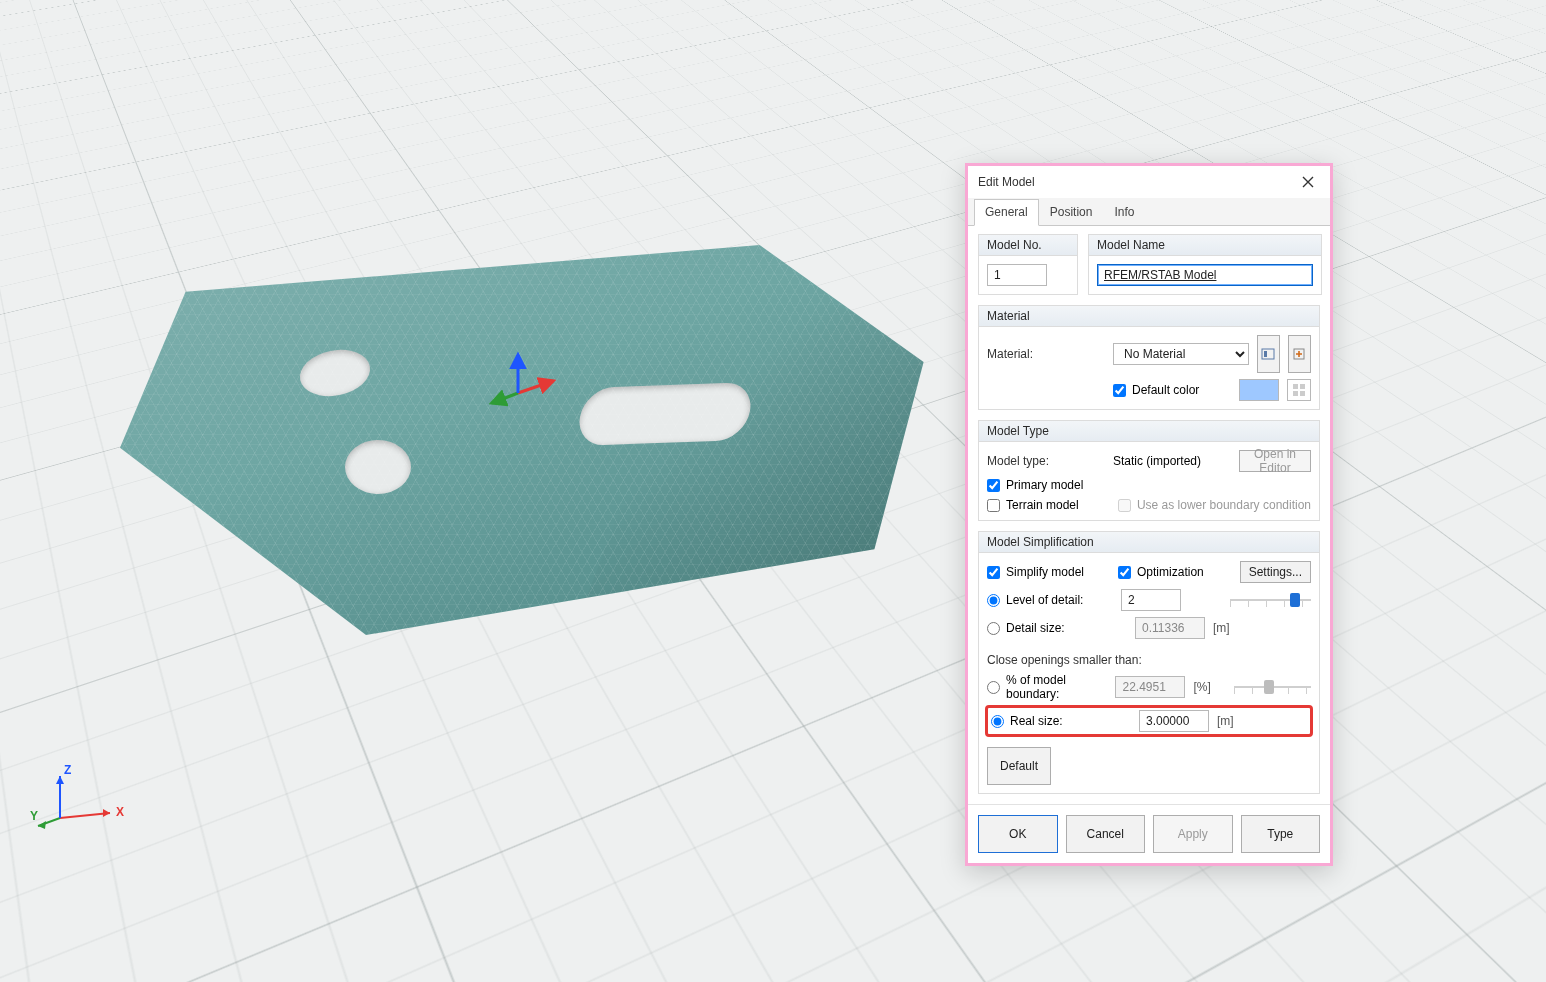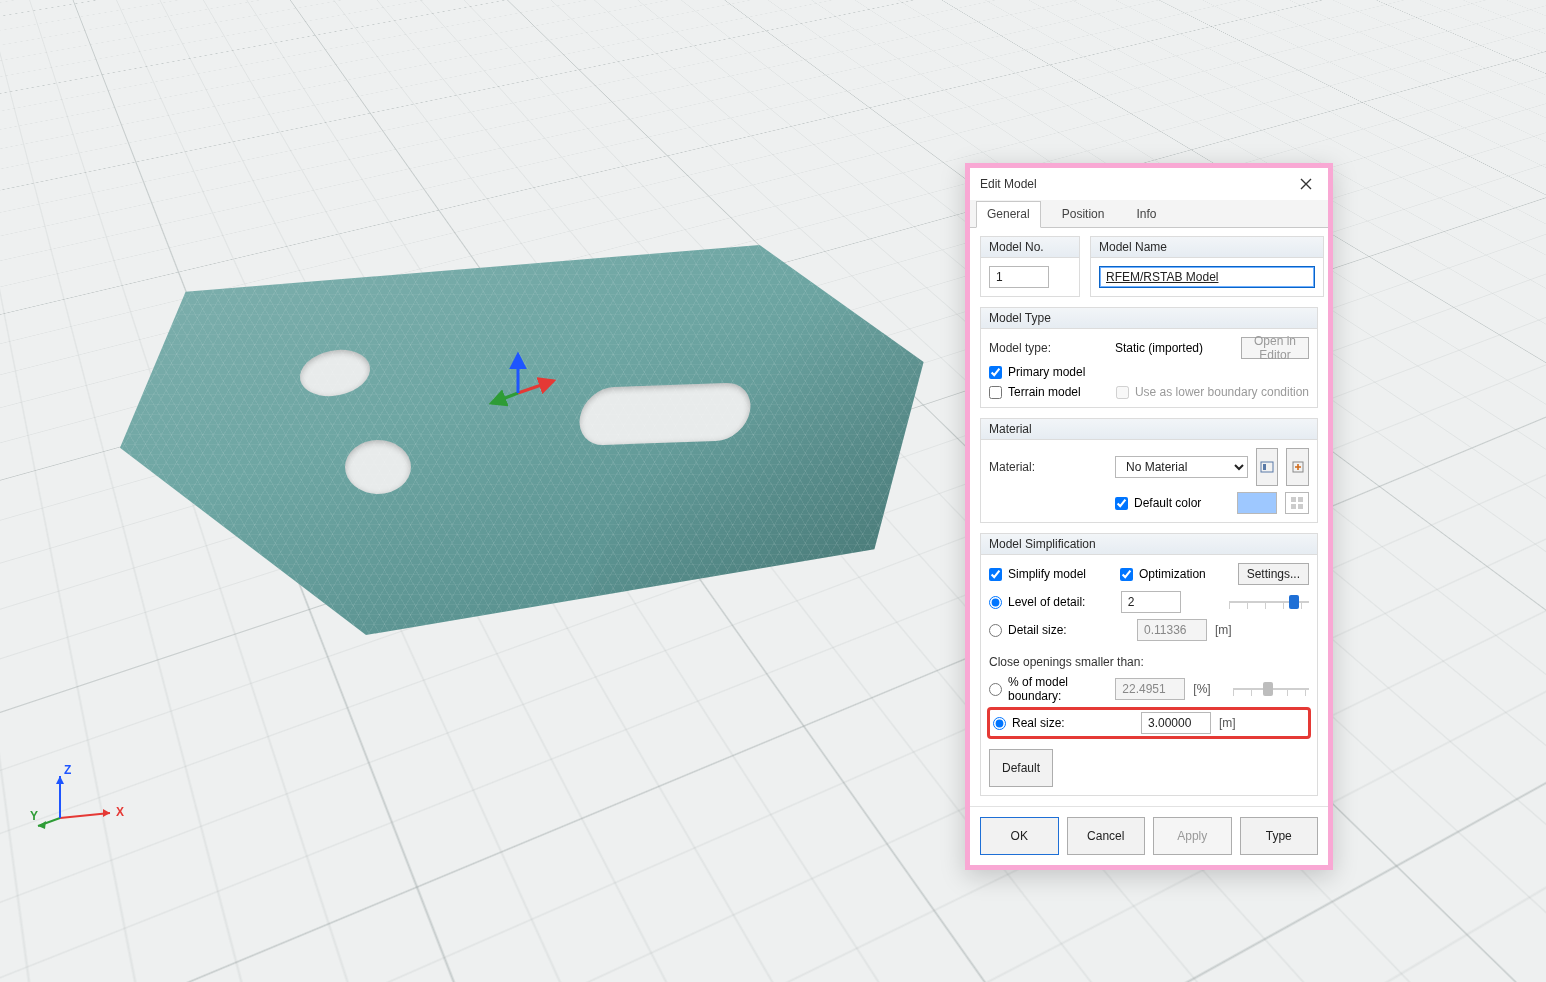--- a/index.html
+++ b/index.html
@@ -64,32 +64,32 @@
   .axes { position:absolute; pointer-events:none; }
   .axes svg { overflow:visible; }
   .axis-label { font-weight:600; }
 
   
   .dialog {
     position: absolute;
     left: 965px; top: 163px;
     width: 368px;
     background: #ffffff;
-    border: 5px solid #f9a8d4;
+    border: 3px solid #f9a8d4;
     box-shadow: 0 6px 24px rgba(0,0,0,.18);
   }
   .titlebar {
     display:flex; align-items:center; justify-content:space-between;
     padding: 6px 8px 6px 10px;
     background:#fff;
   }
   .titlebar .title { color:#333; }
   .titlebar .close { width:28px; height:20px; display:flex; align-items:center; justify-content:center; color:#333; cursor:pointer; }
 
-  .tabstrip { display:flex; gap:10px; border-bottom:1px solid #c8c8c8; padding:0 6px; background:#f4f4f4;}
+  .tabstrip { display:flex; gap:0; border-bottom:1px solid #c8c8c8; padding:0 6px; background:#f4f4f4;}
   .tab {
     padding:5px 10px 6px; border:1px solid transparent; border-bottom:none;
     color:#444; cursor:pointer; position:relative; top:1px;
   }
   .tab.active { background:#fff; border-color:#c8c8c8; border-bottom:1px solid #fff; }
 
   .dlg-body { padding:8px 10px 10px; display:flex; flex-direction:column; gap:10px; }
 
   .group { border:1px solid #dcdcdc; }
   .group > .hdr {
@@ -219,47 +219,20 @@
       <div class="group" style="flex:0 0 100px">
         <div class="hdr">Model No.</div>
         <div class="content">
           <input class="txt field-no" value="1" style="">
         </div>
       </div>
       <div class="group">
         <div class="hdr">Model Name</div>
         <div class="content">
           <input class="txt wide focus" value="RFEM/RSTAB Model" style="">
-        </div>
-      </div>
-    </div>
-
-    <div class="group">
-      <div class="hdr">Model Type</div>
-      <div class="content">
-        <div class="row split">
-          <label class="lbl">Model type:</label>
-          <span class="mid">Static (imported)</span>
-          <span class="spacer"></span>
-          <button class="btn small" disabled="">Open in Editor</button>
-        </div>
-        <label class="chk">
-          <input type="checkbox" checked="" style="">
-            <span>Primary model</span>
-        </label>
-        <div class="row">
-          <label class="chk">
-            <input type="checkbox" style="">
-              <span>Terrain model</span>
-          </label>
-          <span class="spacer"></span>
-          <label class="chk" style="color:#9a9a9a">
-            <input type="checkbox" disabled="" style="">
-              <span>Use as lower boundary condition</span>
-          </label>
         </div>
       </div>
     </div>
 
     <div class="group">
       <div class="hdr">Material</div>
       <div class="content">
         <div class="row split">
           <label class="lbl">Material:</label>
           <select class="sel" style="width:140px">
@@ -292,20 +265,47 @@
                 <rect x="8" y="1" width="5" height="5" fill="#ccc"></rect>
               <rect x="1" y="8" width="5" height="5" fill="#ccc"></rect>
                 <rect x="8" y="8" width="5" height="5" fill="#ccc"></rect>
             </svg>
           </div>
         </div>
       </div>
     </div>
 
     <div class="group">
+      <div class="hdr">Model Type</div>
+      <div class="content">
+        <div class="row split">
+          <label class="lbl">Model type:</label>
+          <span class="mid">Static (imported)</span>
+          <span class="spacer"></span>
+          <button class="btn small" disabled="">Open in Editor</button>
+        </div>
+        <label class="chk">
+          <input type="checkbox" checked="" style="">
+            <span>Primary model</span>
+        </label>
+        <div class="row">
+          <label class="chk">
+            <input type="checkbox" style="">
+              <span>Terrain model</span>
+          </label>
+          <span class="spacer"></span>
+          <label class="chk" style="color:#9a9a9a">
+            <input type="checkbox" disabled="" style="">
+              <span>Use as lower boundary condition</span>
+          </label>
+        </div>
+      </div>
+    </div>
+
+    <div class="group">
       <div class="hdr">Model Simplification</div>
       <div class="content">
         <div class="row">
           <label class="chk">
             <input type="checkbox" checked="" style="">
               <span>Simplify model</span>
           </label>
           <span style="width:18px"></span>
           <label class="chk">
             <input type="checkbox" checked="" style="">

